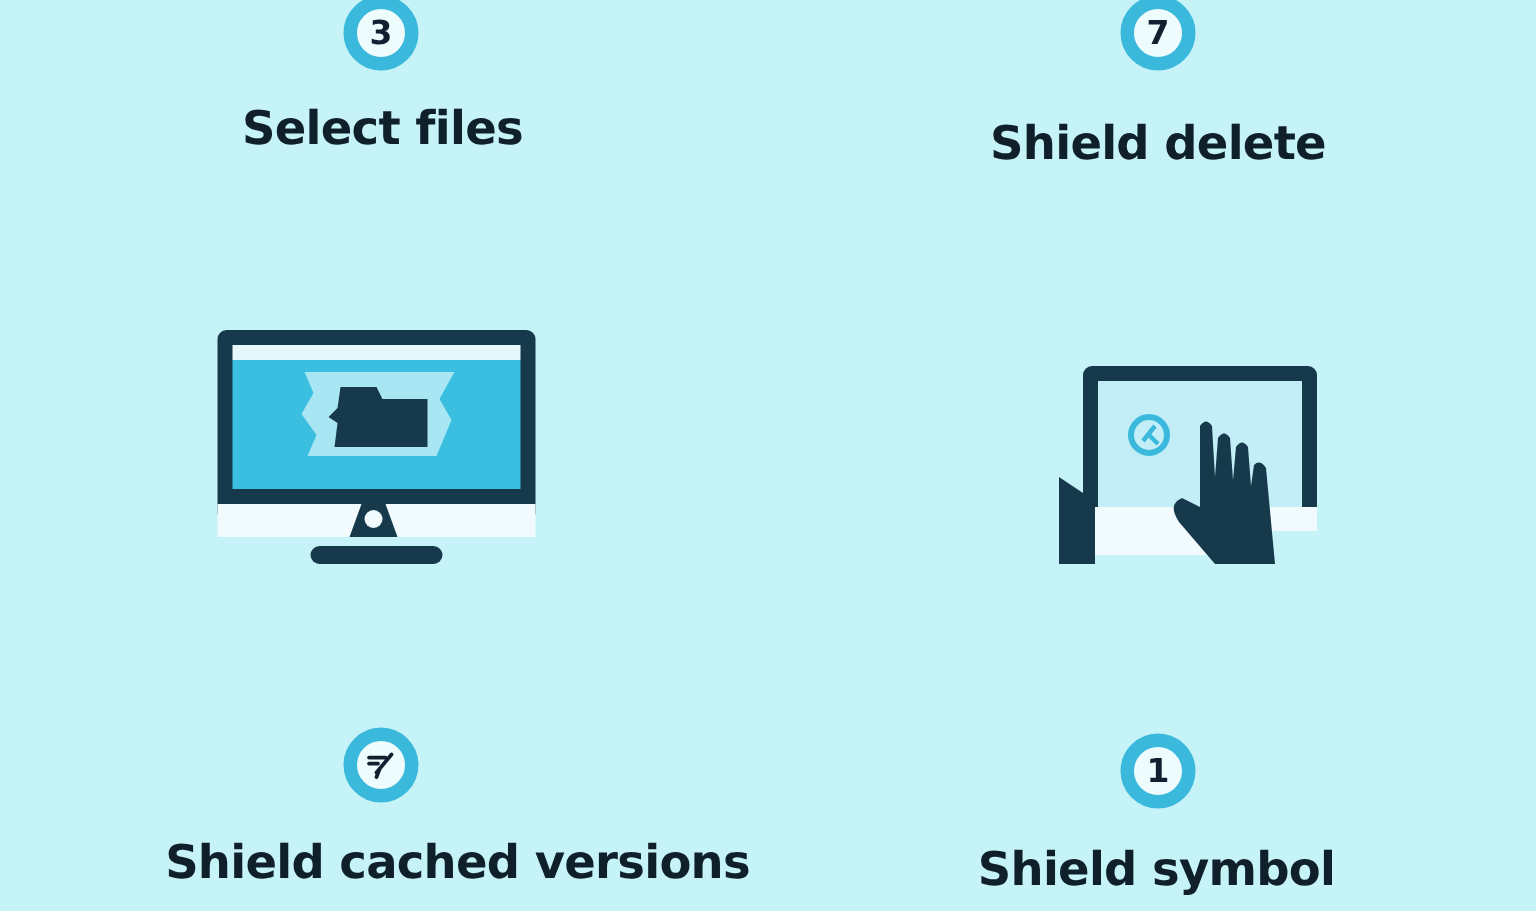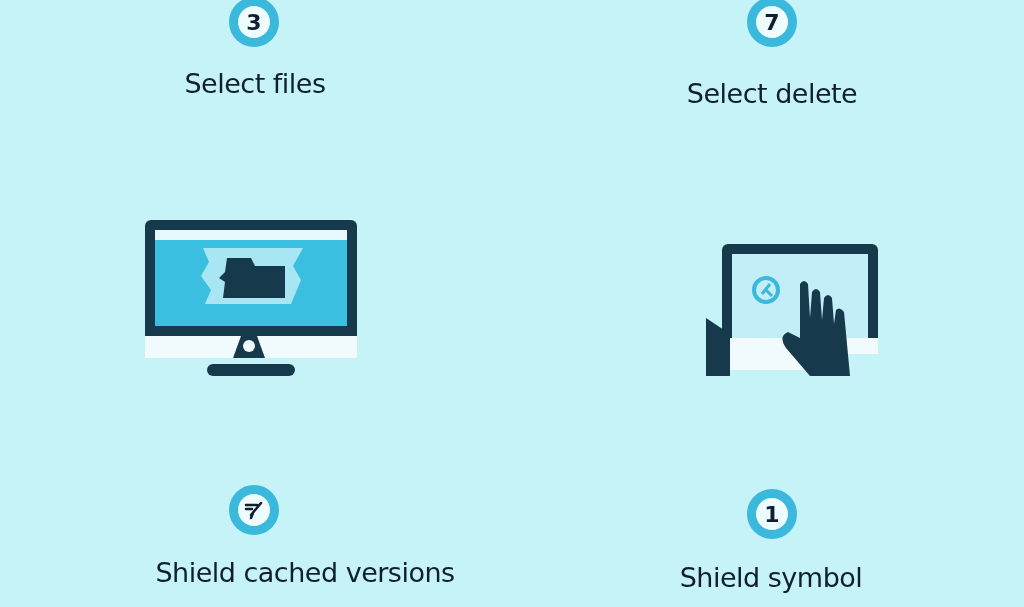--- a/index.html
+++ b/index.html
@@ -1,32 +1,32 @@
 <!DOCTYPE html>
 <html><head>
 <meta charset="utf-8">
 <style>
   html,body{margin:0;padding:0;}
   body{width:1024px;height:607px;background:#c6f3f8;position:relative;overflow:hidden;font-family:"DejaVu Sans","Liberation Sans",sans-serif;color:#10202b;}
   .badge{position:absolute;width:50px;height:50px;border-radius:50%;box-sizing:border-box;border:9px solid #3ab9dc;background:#eefcfe;display:flex;align-items:center;justify-content:center;font-weight:bold;font-size:22px;color:#112030;}
-  .label{position:absolute;font-weight:normal;font-size:27px;white-space:nowrap;transform:translateX(-50%);letter-spacing:-0.5px;}
+  .label{position:absolute;font-weight:bold;font-size:31px;white-space:nowrap;transform:translateX(-50%);letter-spacing:-0.5px;}
   .illus{position:absolute;}
 </style>
 </head>
 <body>
 
 <div class="badge" style="left:229px;top:-3px;">
   <span>3</span>
 </div>
 <div class="label" style="left:255px;top:68px;">Select files</div>
 
 <div class="badge" style="left:747px;top:-3px;">
   <span>7</span>
 </div>
-<div class="label" style="left:772px;top:78px;">Select delete</div>
+<div class="label" style="left:772px;top:78px;">Shield delete</div>
 
 <svg class="illus" style="left:143px;top:218px;" width="216" height="162" viewBox="0 0 216 162">
   <rect x="2" y="2" width="212" height="128" rx="6" fill="#163a4c"></rect>
   <rect x="12" y="12" width="192" height="10" fill="#e6f8fb"></rect>
   <rect x="12" y="22" width="192" height="86" fill="#3bbfe0"></rect>
   <rect x="2" y="118" width="212" height="22" fill="#f1fbfd"></rect>
   <polygon points="60,30 160,30 150,48 158,62 148,86 62,86 68,72 58,58 66,44" fill="#a9e6f3"></polygon>
   <path d="M84,40 L108,40 L112,48 L142,48 L142,80 L80,80 L82,64 L76,60 L82,54 Z" fill="#163a4c"></path>
   <path d="M98,118 L90,140 L122,140 L114,118 Z" fill="#163a4c"></path>
   <circle cx="106" cy="128" r="6" fill="#f1fbfd"></circle>

